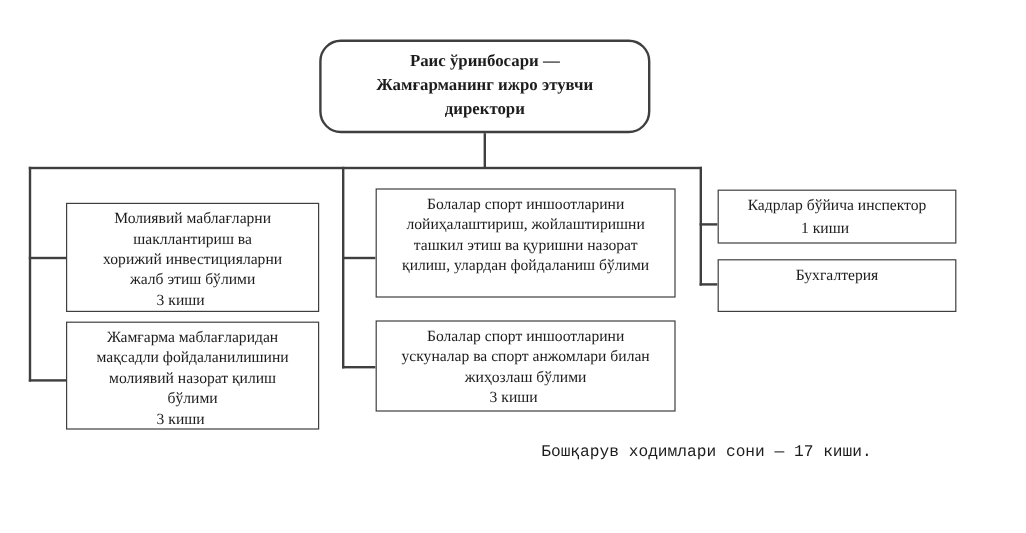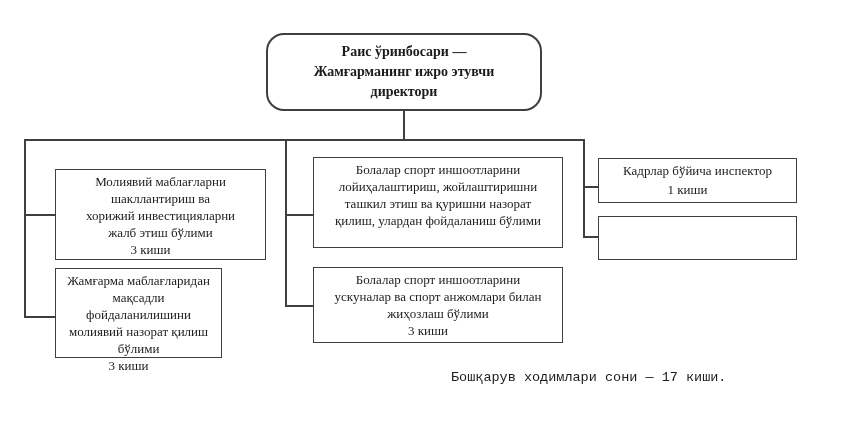--- a/index.html
+++ b/index.html
@@ -92,21 +92,21 @@
   </div>
 
   <div class="box" style="left:55px; top:157px; width:211px; height:91px;margin-top:12px;">
     <div class="label">Молиявий маблағларни
 шакллантириш ва
 хорижий инвестицияларни
 жалб этиш бўлими</div>
     <div class="count">3 киши</div>
   </div>
 
-  <div class="box" style="left:55px; top:268px; width:167px; height:90px;">
+  <div class="box" style="left:55px; top:268px; width:211px; height:90px;">
     <div class="label">Жамғарма маблағларидан
 мақсадли фойдаланилишини
 молиявий назорат қилиш
 бўлими</div>
     <div class="count">3 киши</div>
   </div>
 
   <div class="box" style="left:313px; top:157px; width:250px; height:91px;">
     <div class="label">Болалар спорт иншоотларини
 лойиҳалаштириш, жойлаштиришни
@@ -120,17 +120,18 @@
 жиҳозлаш  бўлими</div>
     <div class="count">3 киши</div>
   </div>
 
   <div class="box right-box" style="left:598px; top:158px; width:199px; height:45px;">
     <div class="label">Кадрлар бўйича инспектор</div>
     <div class="count">1 киши</div>
   </div>
 
   <div class="box right-box" style="left:598px; top:216px; width:199px; height:44px;">
+    <div class="label">Бухгалтерия</div>
   </div>
 
   <div class="footer-note">Бошқарув ходимлари сони — 17 киши.</div>
 
 </div>
 
 </body></html>

